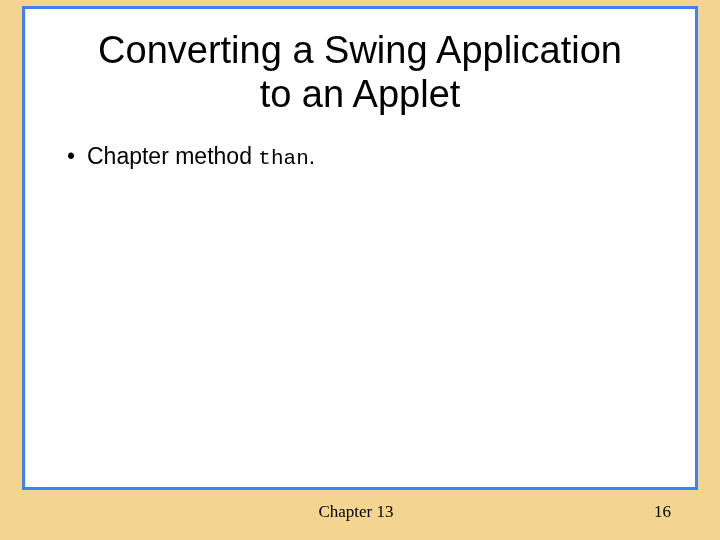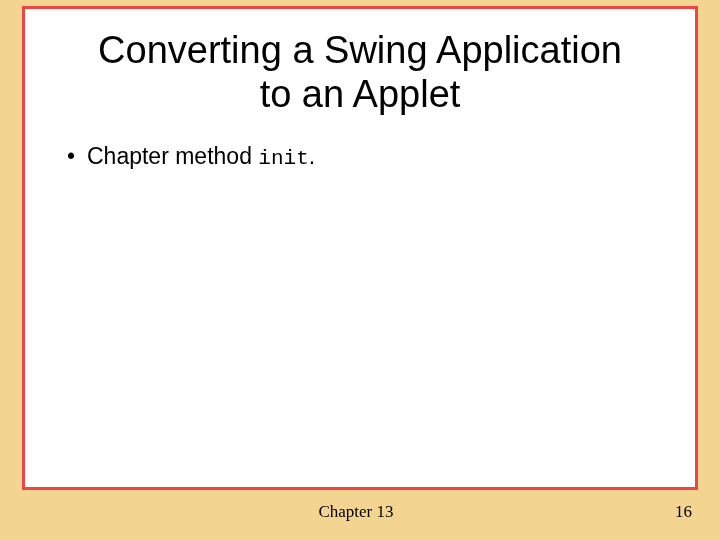--- a/index.html
+++ b/index.html
@@ -14,21 +14,21 @@
       font-family: Arial, Helvetica, sans-serif;
       position: relative;
     }
     .slide-container {
       position: absolute;
       top: 6px;
       left: 22px;
       right: 22px;
       bottom: 50px;
       background: #ffffff;
-      border: 3px solid #ef4444;
+      border: 3px solid #3b82f6;
       padding: 20px 30px;
     }
     .slide-title {
       text-align: center;
       font-size: 38px;
       font-weight: 400;
       color: #000000;
       line-height: 1.15;
       margin-bottom: 24px;
       padding: 0 40px;
@@ -62,33 +62,33 @@
       left: 0;
       right: 8px;
       text-align: center;
       font-family: "Times New Roman", Times, serif;
       font-size: 17px;
       color: #000000;
     }
     .footer-right {
       position: absolute;
       bottom: 18px;
-      right: 28px;
+      right: 49px;
       font-family: "Times New Roman", Times, serif;
       font-size: 17px;
       color: #000000;
     }
   </style>
 </head>
 <body>
 
 <div class="slide-container">
   <h1 class="slide-title">Converting a Swing Application to an Applet</h1>
 
   <ul class="bullet-list">
     <li class="bullet-item">
-      <span>Chapter method </span><span class="code">init</span><span>.</span>
+      <span>Chapter method </span><span class="code">than</span><span>.</span>
     </li>
   </ul>
 </div>
 
 <div class="footer-center">Chapter 13</div>
 <div class="footer-right">16</div>
 
 </body></html>

